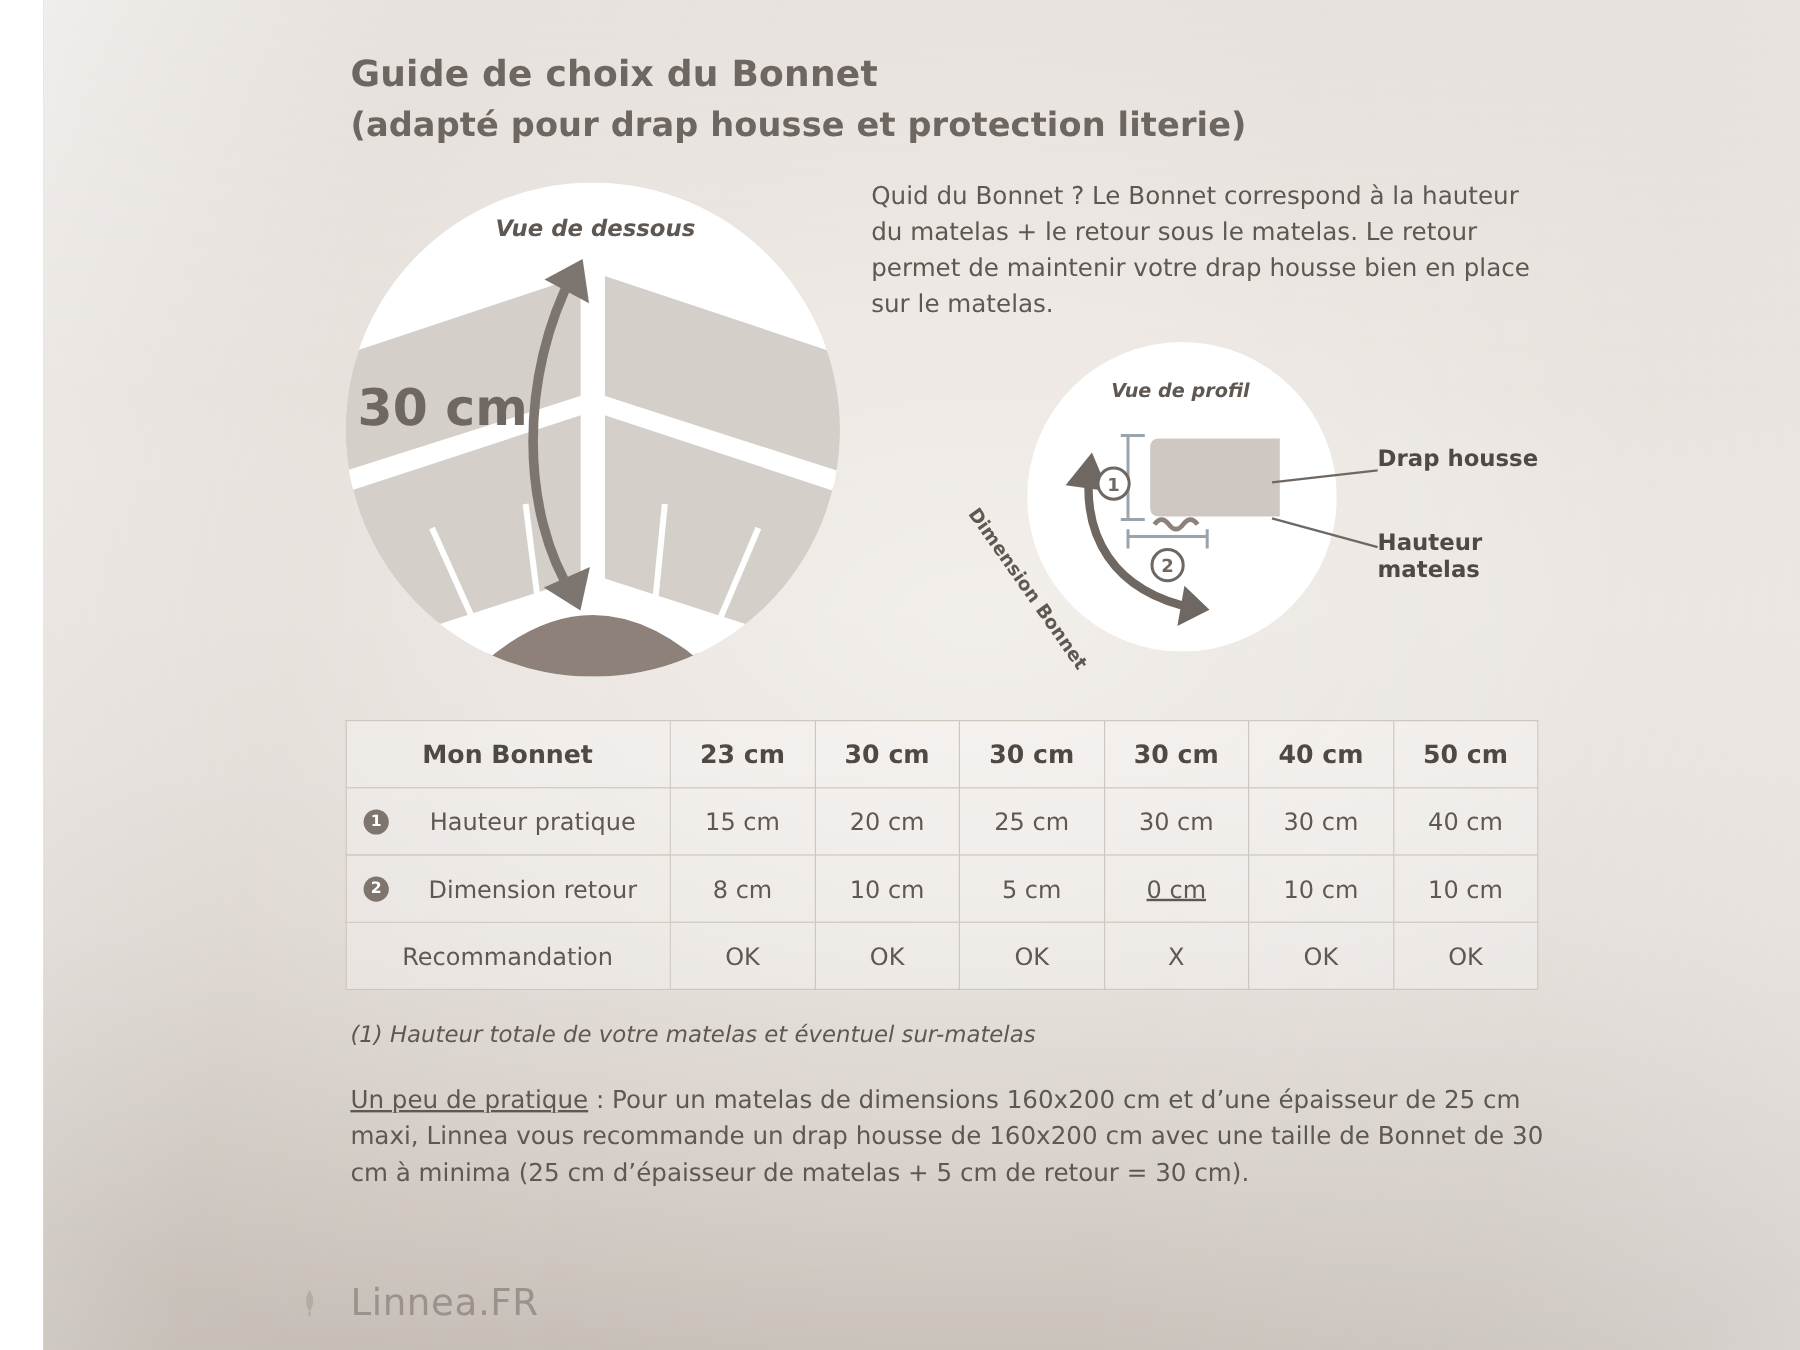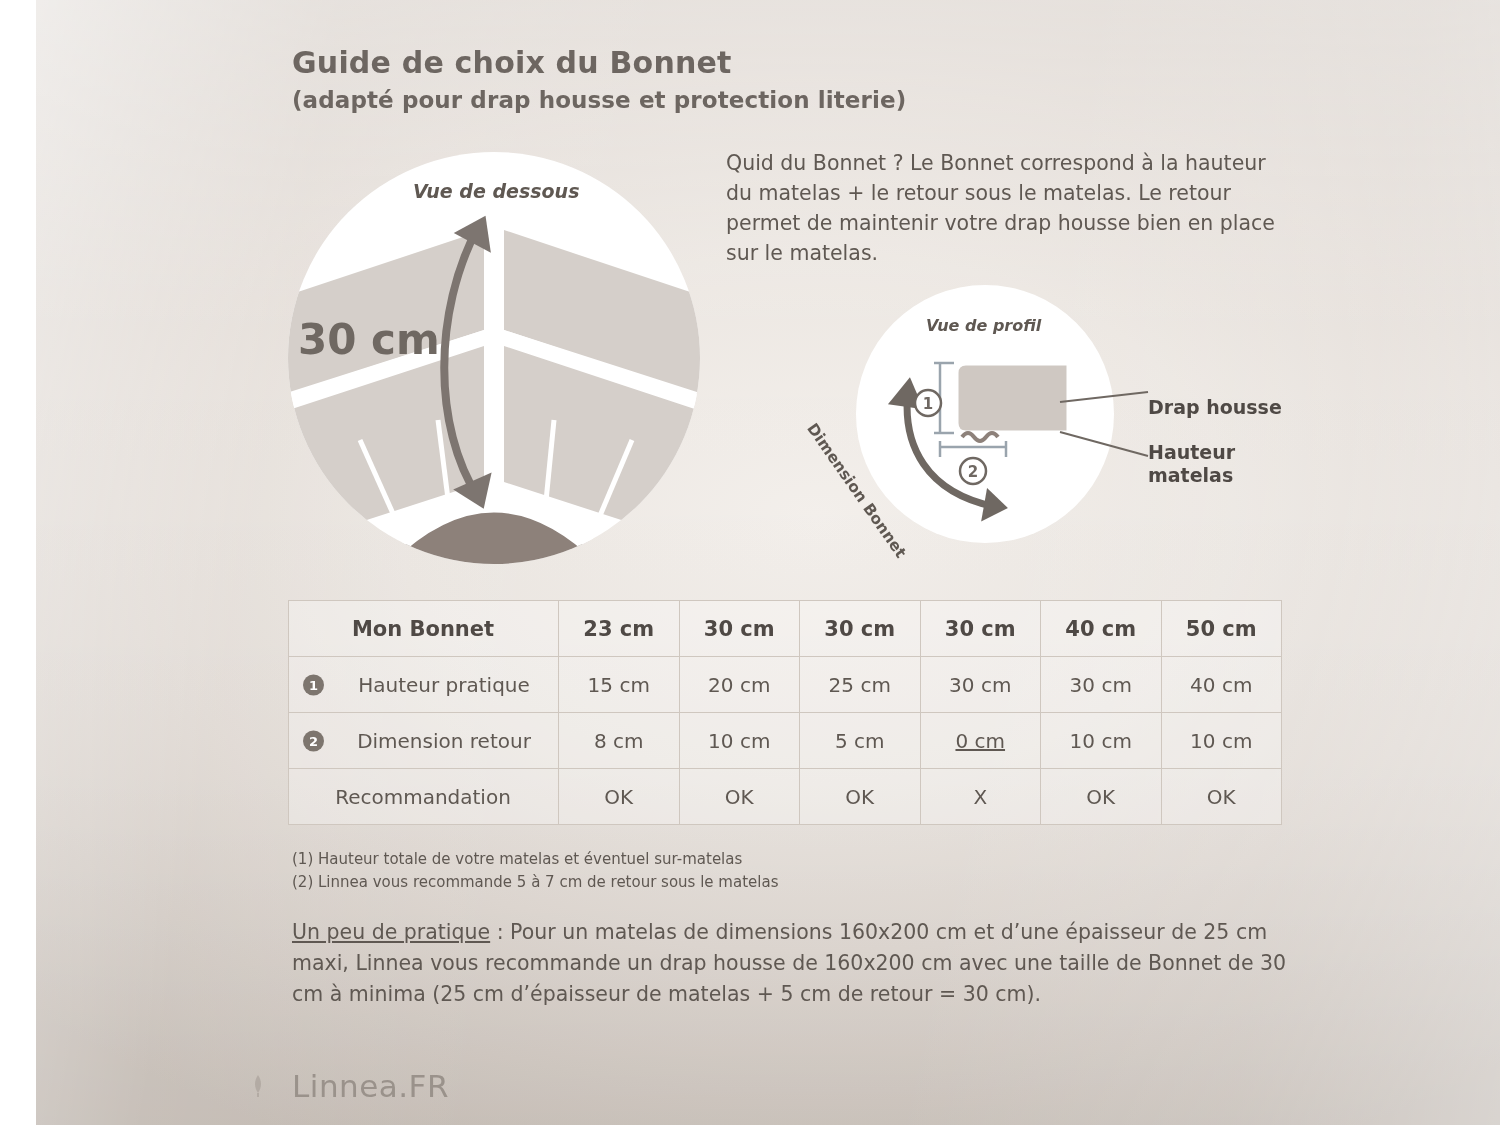--- a/index.html
+++ b/index.html
@@ -57,21 +57,21 @@
     width: 900px;
   }
   .title-line-1 {
     font-size: 30px;
     font-weight: bold;
     color: #6d6661;
     letter-spacing: 0.2px;
     line-height: 1.25;
   }
   .title-line-2 {
-    font-size: 23px;
+    font-size: 28px;
     font-weight: bold;
     color: #6d6661;
     letter-spacing: 0.1px;
     line-height: 1.3;
     margin-top: 4px;
   }
 
   
   #intro {
     position: absolute;
@@ -136,21 +136,21 @@
   }
   .callout-text {
     position: absolute;
     font-size: 19px;
     font-weight: bold;
     color: #4f4945;
     line-height: 1.2;
   }
   #callout-drap {
     left: 1112px;
-    top: 396px;
+    top: 371px;
   }
   #callout-hauteur {
     left: 1112px;
     top: 441px;
   }
 
   
   #table-wrap {
     position: absolute;
     left: 252px;
@@ -214,22 +214,23 @@
 
   
   #notes {
     position: absolute;
     left: 256px;
     top: 848px;
     width: 1000px;
     color: #5f5852;
   }
   .note-small {
-    font-size: 15px;
+    font-size: 19px;
     line-height: 1.5;
+    font-style: italic;
   }
   .note-block {
     margin-top: 22px;
     font-size: 20.5px;
     line-height: 1.5;
   }
   .note-block.big {
     margin-top: 24px;
   }
   .u { text-decoration: underline; }
@@ -398,21 +399,20 @@
           <td class="highlight-cell">X</td>
           <td>OK</td>
           <td>OK</td>
         </tr>
       </tbody>
     </table>
   </div>
 
   <div id="notes" class="layer">
     <div class="note-small">(1) Hauteur totale de votre matelas et éventuel sur-matelas</div>
-    <div class="note-small">(2) Linnea vous recommande 5 à 7 cm de retour sous le matelas</div>
     <div class="note-block big">
       <span class="u">Un peu de pratique</span><span> : Pour un matelas de dimensions 160x200 cm et d’une épaisseur de 25 cm maxi, Linnea vous recommande un drap housse de 160x200 cm avec une taille de Bonnet de 30 cm à minima (25 cm d’épaisseur de matelas + 5 cm de retour = 30 cm).</span>
     </div>
   </div>
 
   <div id="logo" class="layer">
     <svg class="logo-mark" viewBox="0 0 20 24">
       <path d="M10 1 C 6 7, 6 13, 10 19 C 14 13, 14 7, 10 1 Z" fill="#b3aba4"></path>
       <path d="M10 19 L 10 23" stroke="#b3aba4" stroke-width="2"></path>
     </svg>

